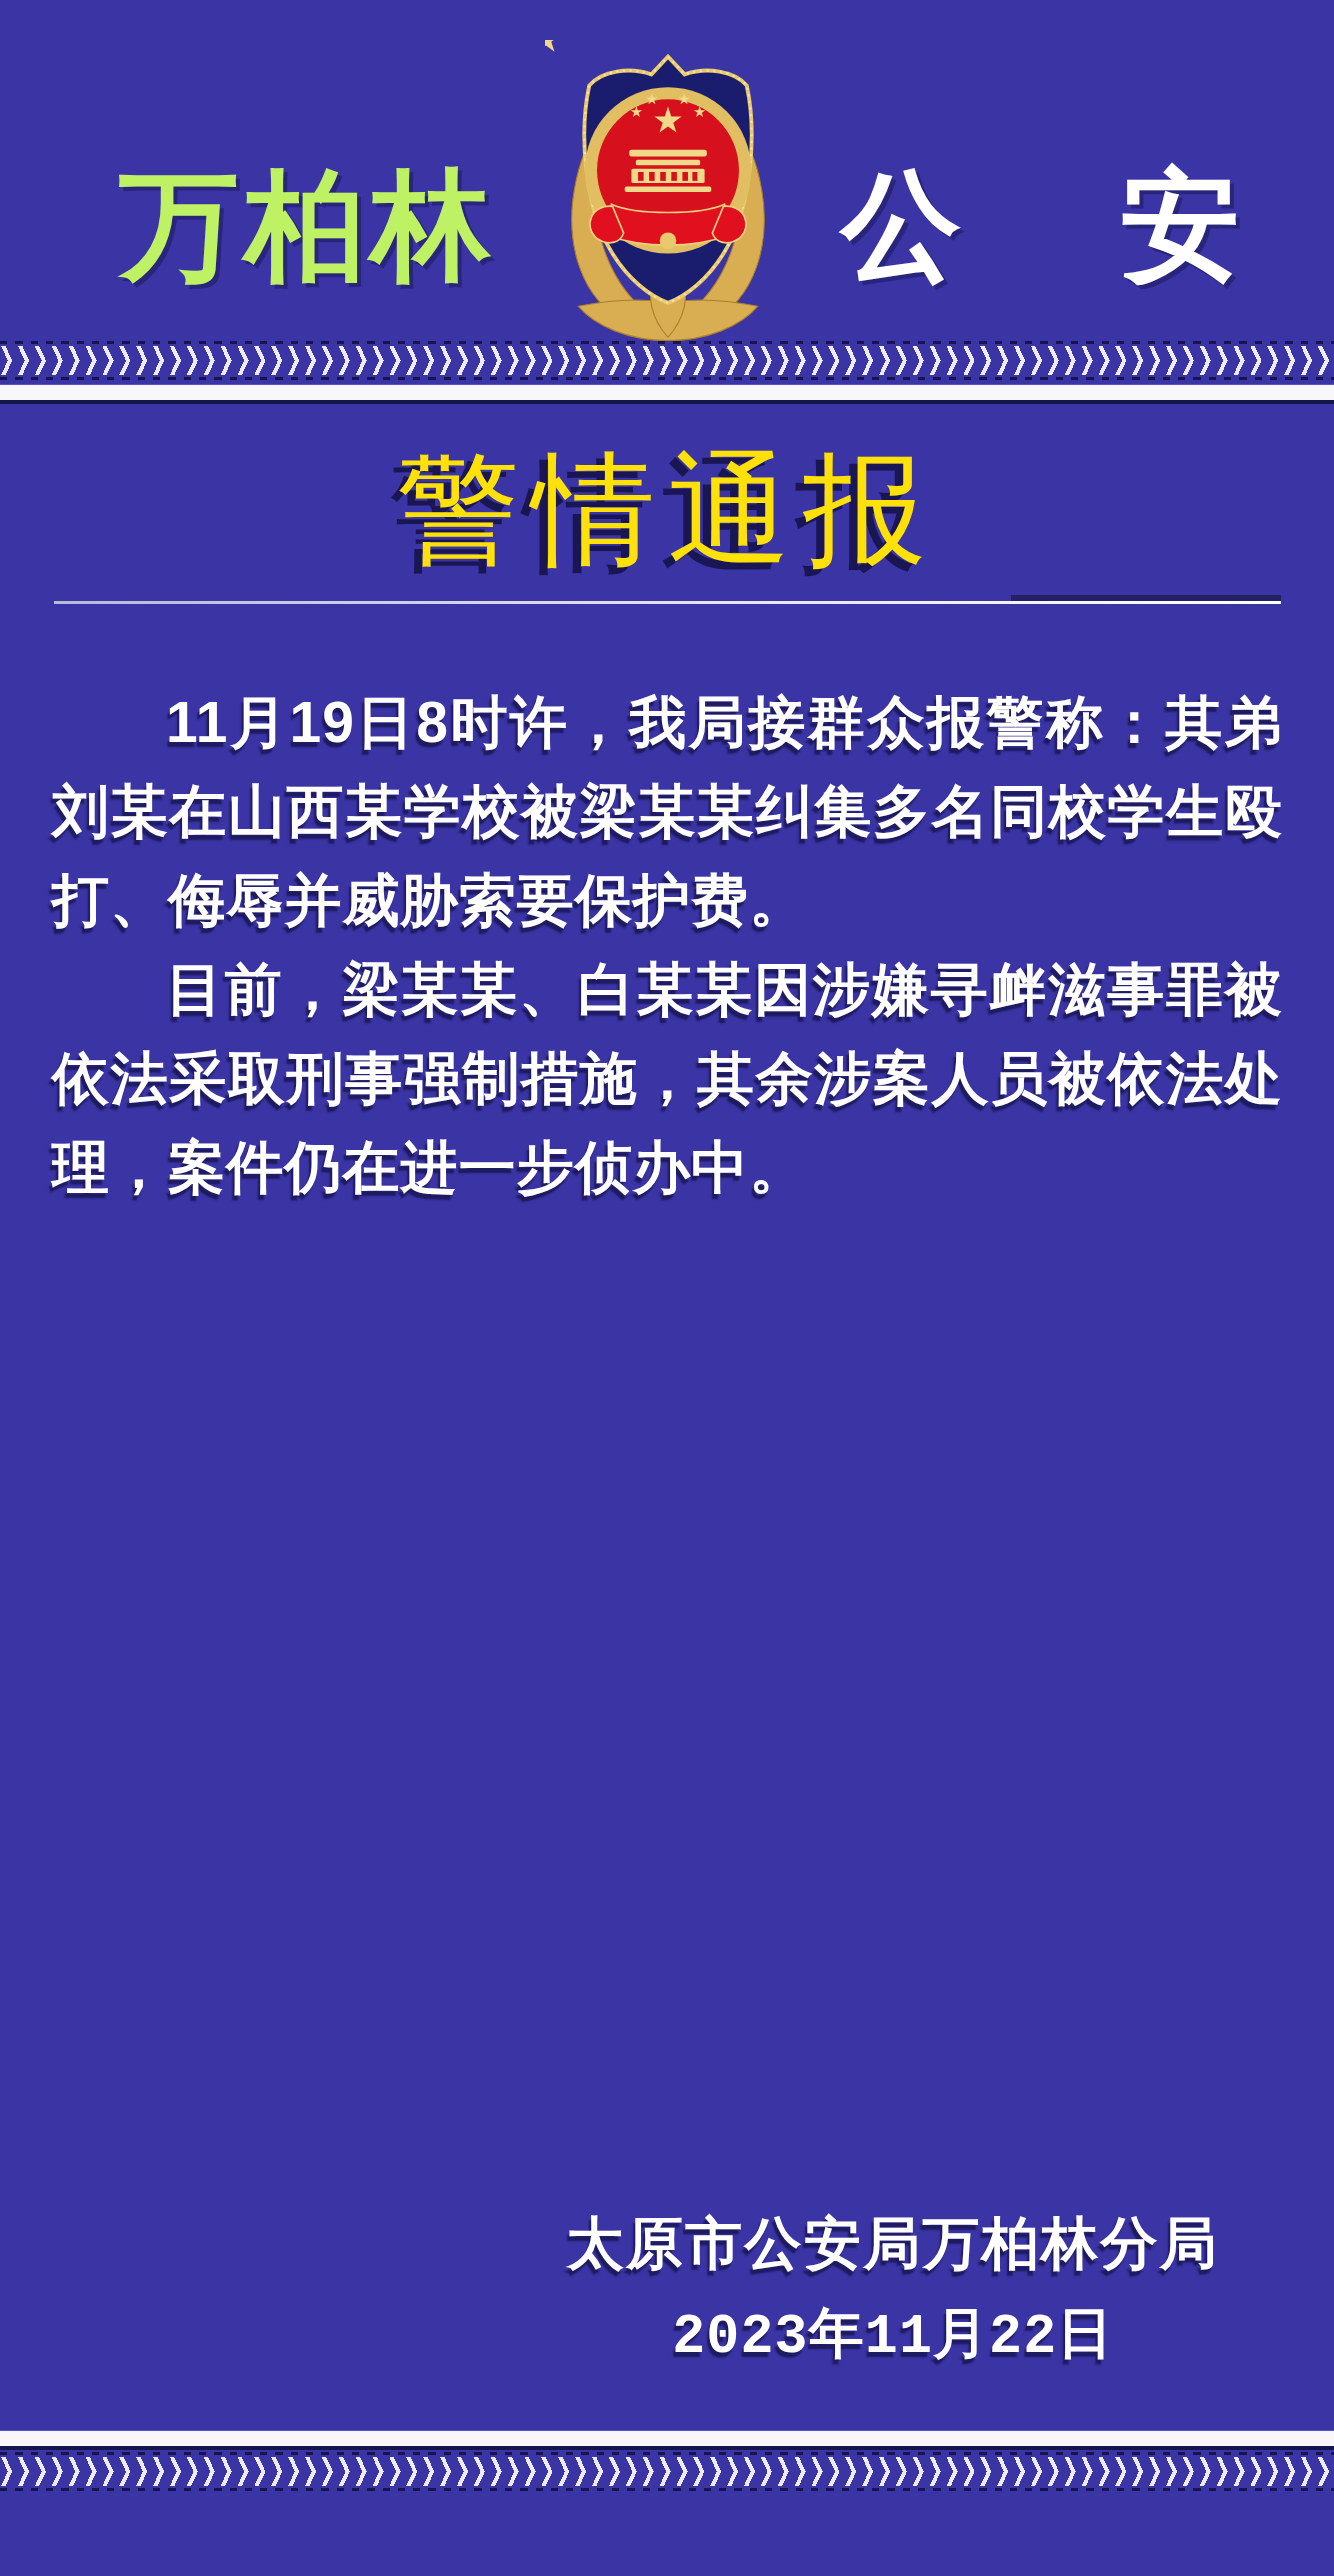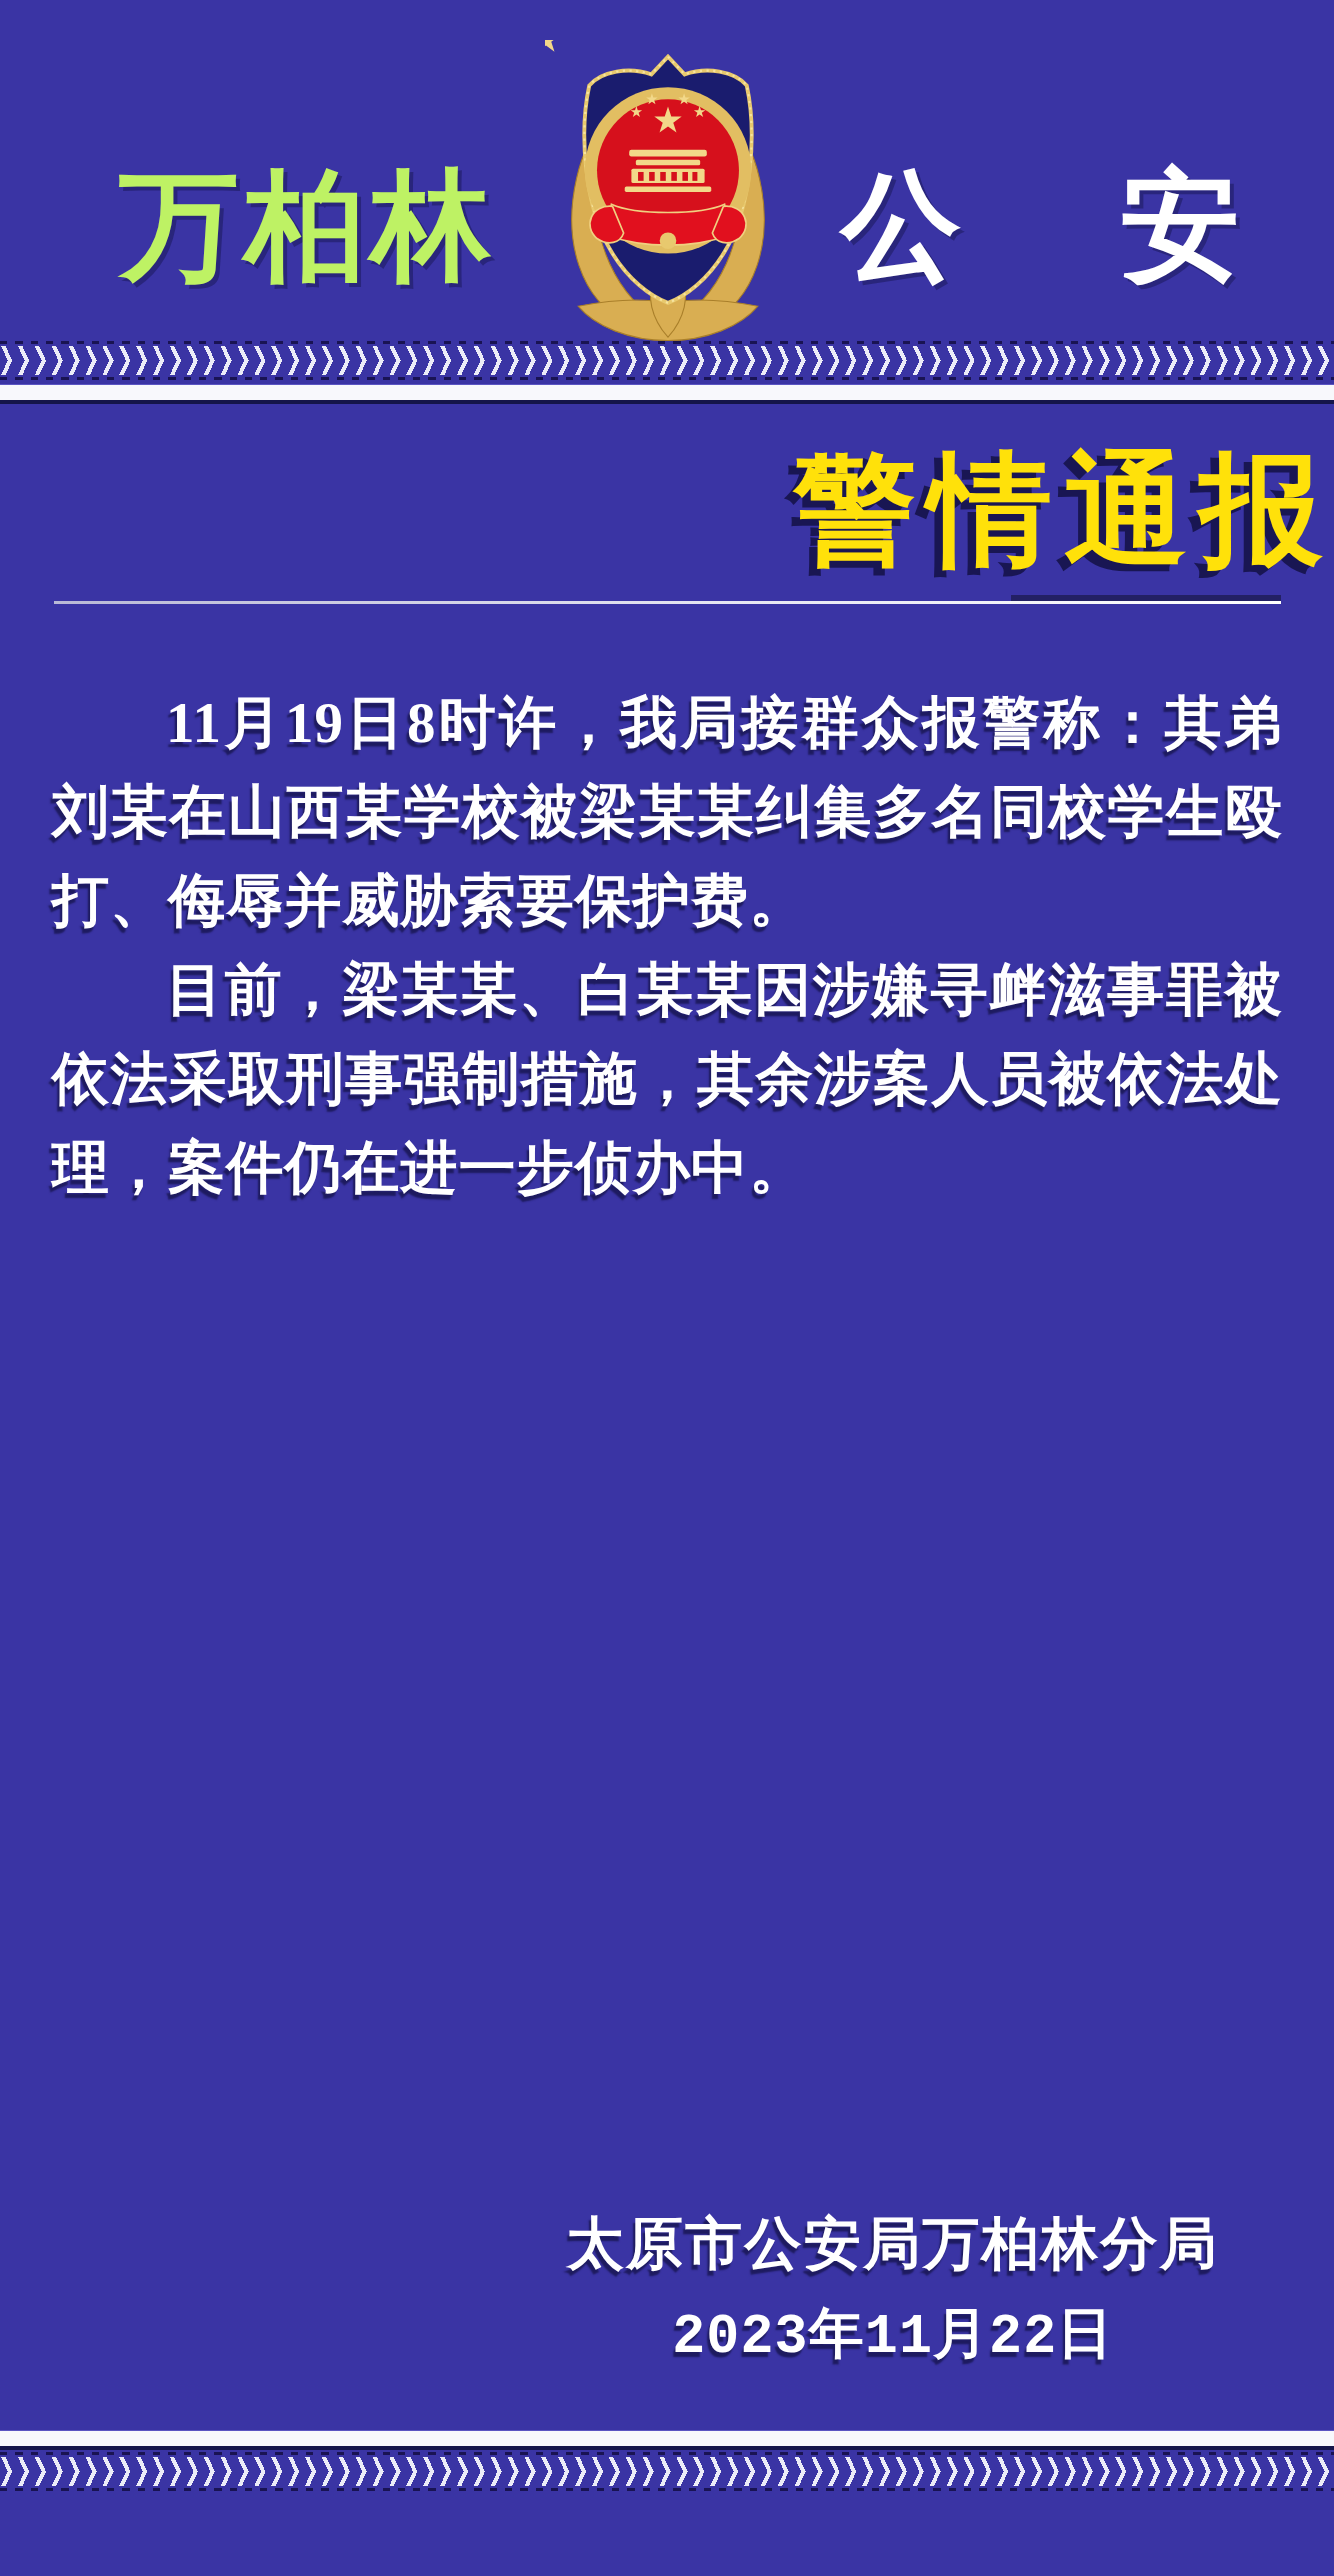--- a/index.html
+++ b/index.html
@@ -41,38 +41,38 @@
   .band-bottom{top:2457px;}
   
   .white-stripe{
     position:absolute;left:0;width:100%;height:14.7px;
     background:#F8F8FC;border-bottom:4.5px solid #15154A;border-top:1.7px solid #5B55C2;
   }
   .stripe-top{top:384px;}
   .stripe-bottom{top:2430px;}
   
   .notice-title{
-    position:absolute;left:0;top:448px;width:100%;text-align:right;
-    font-size:123px;font-weight:700;color:#FFE10A;letter-spacing:12.4px;line-height:1;
+    position:absolute;left:0;top:448px;width:100%;text-align:center;
+    font-size:123px;font-weight:400;color:#FFE10A;letter-spacing:12.4px;line-height:1;
     text-shadow:-8.5px 7.3px 0 #191653;
   }
   .sep-line{
     position:absolute;left:54px;right:54px;top:601px;height:2.8px;
     background:linear-gradient(90deg,#B9B9D6,#E6E6F2 55%,#FFFFFF);
   }
   .sep-line::before{
     content:"";position:absolute;right:0;top:-5.7px;width:270px;height:5.7px;background:#232064;
   }
   
   .notice-body{
     position:absolute;left:52px;right:52px;top:678px;
     color:#ffffff;font-size:57px;font-weight:bold;line-height:89px;letter-spacing:1.1px;
     text-align:justify;text-shadow:-2.3px 5.1px 1.7px rgba(8,8,40,.55);
   }
-  .notice-body p{margin:0;text-indent:2em;font-family:Liberation Serif, serif;}
+  .notice-body p{margin:0;text-indent:2em;}
   
   .signature{
     position:absolute;right:116px;top:2204px;text-align:center;
     color:#ffffff;font-weight:bold;line-height:89px;
     text-shadow:-2.3px 5.1px 1.7px rgba(8,8,40,.55);
     font-family:Liberation Mono, monospace;
   }
   .signature .unit{font-size:57px;letter-spacing:2.3px;}
   .signature .date{font-size:55px;letter-spacing:1.1px;}
 </style>

